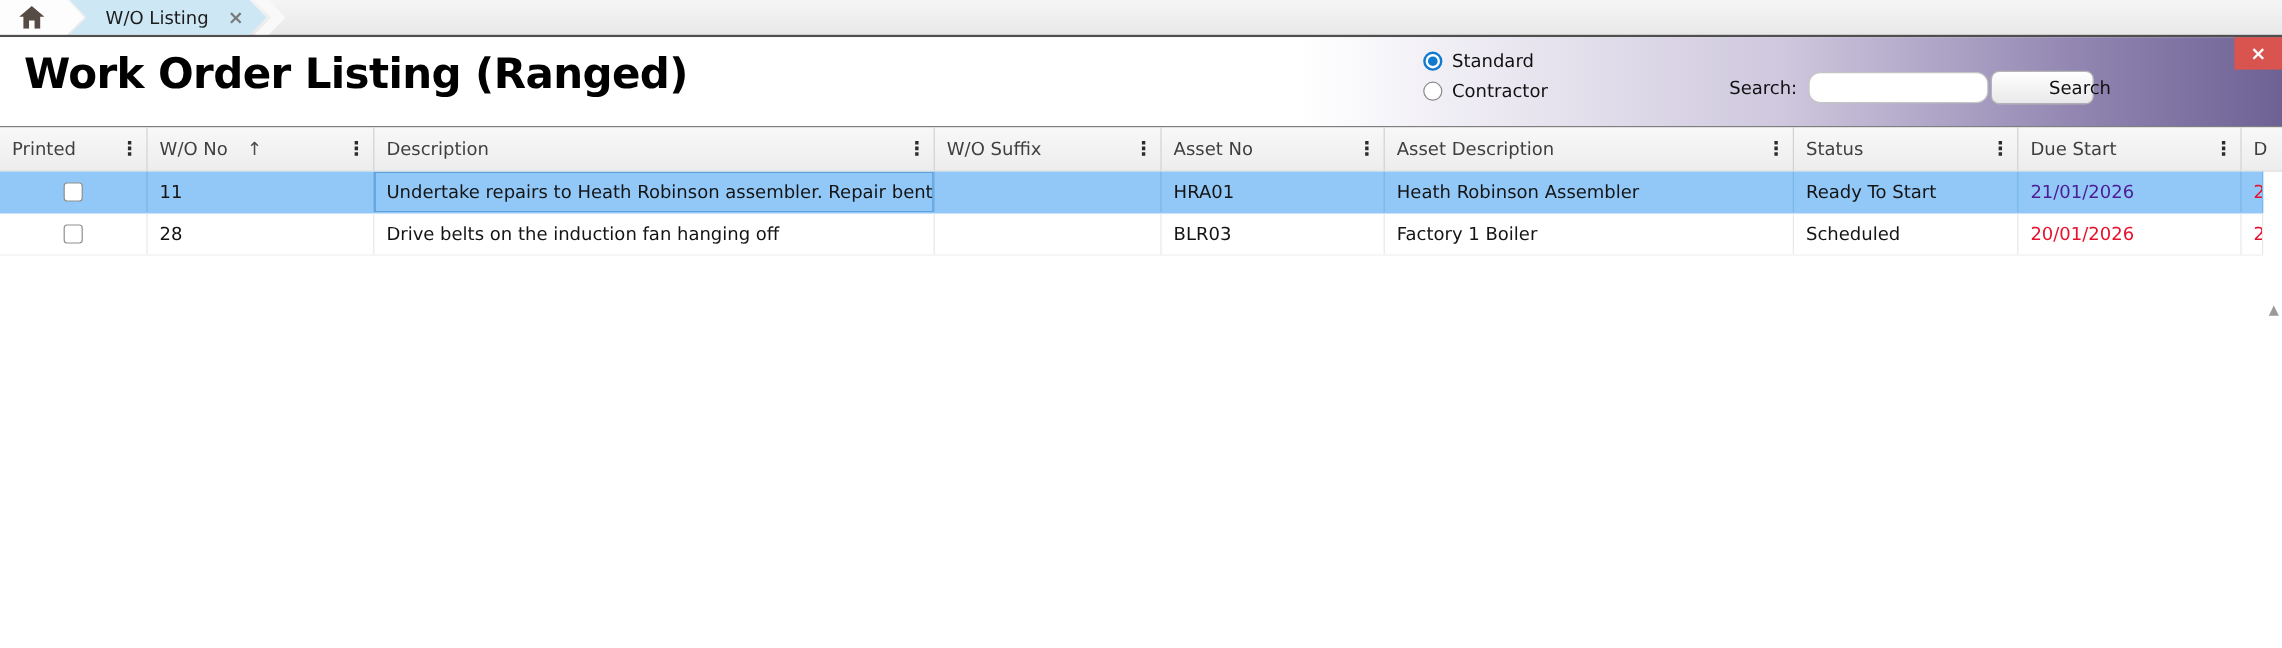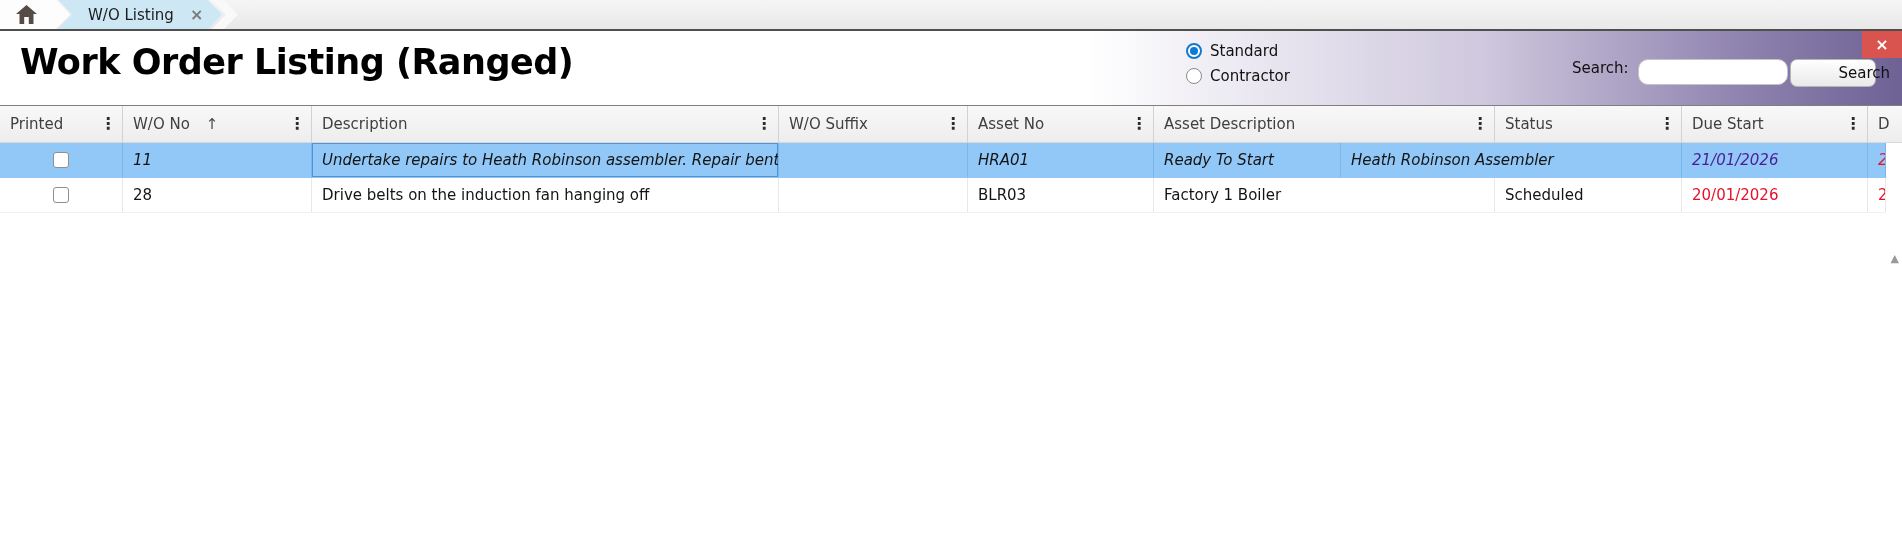--- a/index.html
+++ b/index.html
@@ -34,21 +34,21 @@
   .page-title { position:absolute; left:20px; top:11px; font-size:35px; font-weight:bold;
                 color:#000; letter-spacing:-0.5px; white-space:nowrap; }
   .radio-group { position:absolute; left:1186px; top:11px; display:flex; flex-direction:column; gap:7px; }
   .radio-row { display:flex; align-items:center; gap:8px; cursor:pointer; }
   .radio { width:16px; height:16px; border-radius:50%; background:#fff; position:relative; }
   .radio.on { border:2px solid #0f7ad1; }
   .radio.on::after { content:""; position:absolute; left:2px; top:2px; width:8px; height:8px;
                      border-radius:50%; background:#0f7ad1; }
   .radio.off { border:1px solid #8a8a8a; }
   .radio-label { font-size:15px; color:#111; }
-  .search-area { position:absolute; left:1572px; top:28px; display:flex; }
+  .search-area { position:absolute; left:1441px; top:28px; display:flex; align-items:center; }
   .search-label { font-size:15px; color:#111; margin-right:9px; }
   .search-input { width:150px; height:26px; border:1px solid #c4c4c4; border-radius:10px;
                   background:#fff; outline:none; padding:0 10px; font-size:14px;
                   font-family:"DejaVu Sans","Liberation Sans",sans-serif; }
   .search-btn { margin-left:2px; width:86px; height:28px; border:1px solid #b5b5b5; border-radius:7px;
                 background:linear-gradient(#ffffff,#e9e9e9); font-size:15px; color:#111; cursor:pointer;
                 font-family:"DejaVu Sans","Liberation Sans",sans-serif;padding-left:48px; }
   .close-btn { position:absolute; right:0; top:0; width:40px; height:27px; background:#d9544f;
                color:#fff; font-size:16px; font-weight:bold; display:flex; align-items:center;
                justify-content:center; cursor:pointer; }
@@ -151,30 +151,30 @@
         </div>
         <div class="hcell" style="width: 186px;">
           <span>Due Start</span>
           <span class="kebab">⋮</span>
         </div>
         <div class="hcell" style="width: 34px;">
           <span>D</span>
         </div>
       </div>
     <div class="grid-body" id="gridBody">
-        <div class="grow selected" style="background: rgb(146, 200, 247); font-style: italic;">
+        <div class="grow selected" style="background: rgb(146, 200, 247);">
           <div class="gcell cb-cell" style="width: 123px;">
             <span class="checkbox"></span>
           </div>
           <div class="gcell" style="width: 189px;">11</div>
           <div class="gcell focus-cell" style="width: 467px;">Undertake repairs to Heath Robinson assembler. Repair bent ar...</div>
           <div class="gcell" style="width: 189px;"></div>
           <div class="gcell" style="width: 186px;">HRA01</div>
+          <div class="gcell" style="width: 341px;">Heath Robinson Assembler</div>
           <div class="gcell" style="width: 187px;">Ready To Start</div>
-          <div class="gcell" style="width: 341px;">Heath Robinson Assembler</div>
           <div class="gcell red" style="width: 186px; color: #4c1d95;">21/01/2026</div>
           <div class="gcell red" style="width: 18px; color: rgb(232, 17, 45);">2</div>
         </div>
         <div class="grow">
           <div class="gcell cb-cell" style="width: 123px;">
             <span class="checkbox"></span>
           </div>
           <div class="gcell" style="width: 189px;">28</div>
           <div class="gcell" style="width: 467px;">Drive belts on the induction fan hanging off</div>
           <div class="gcell" style="width: 189px;"></div>

